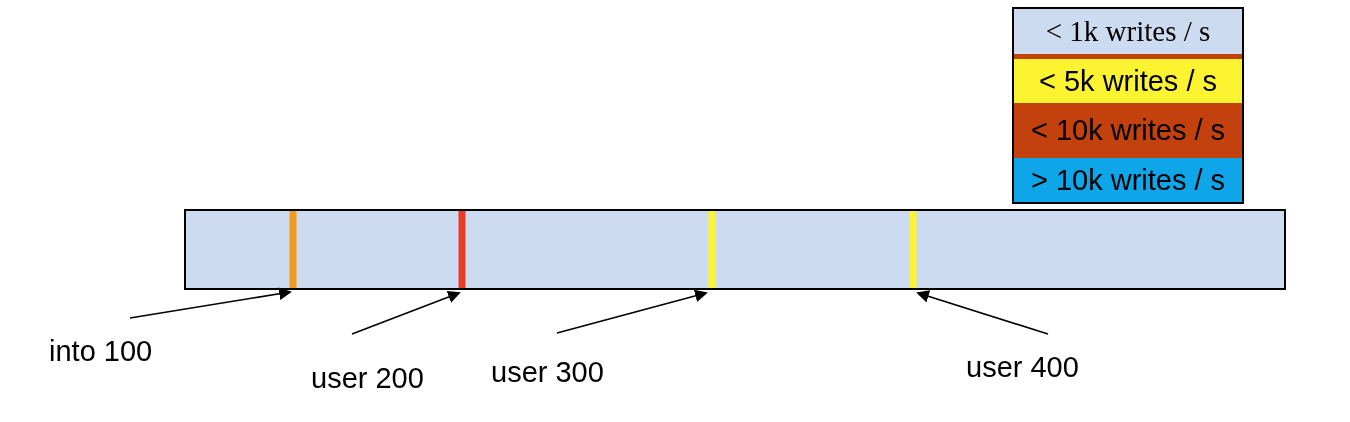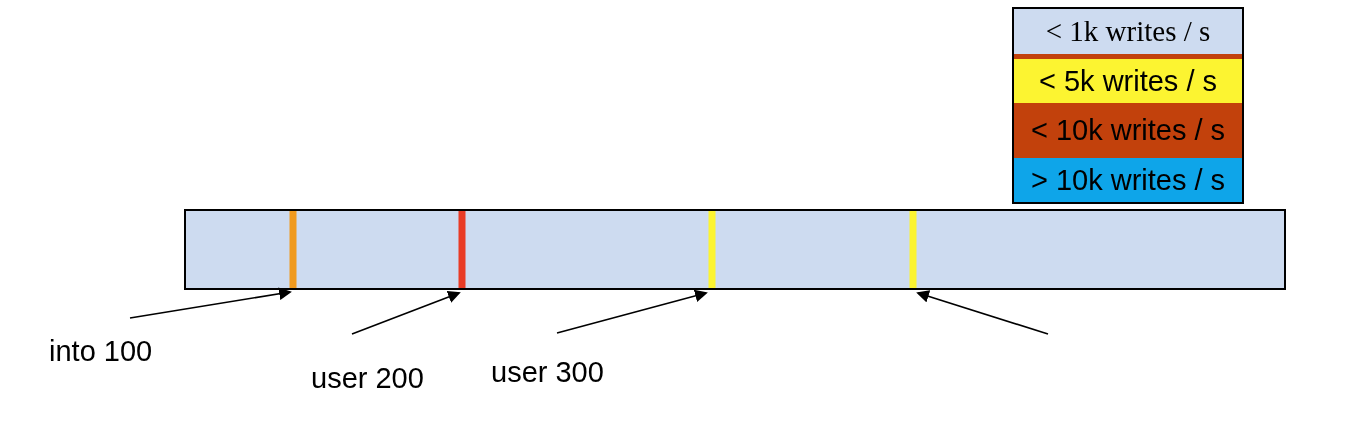--- a/index.html
+++ b/index.html
@@ -104,14 +104,15 @@
     </defs>
     <line x1="130" y1="318" x2="290" y2="292" stroke="#000000" stroke-width="1.6" marker-end="url(#arrowhead)"></line>
     <line x1="352" y1="334" x2="459" y2="293" stroke="#000000" stroke-width="1.6" marker-end="url(#arrowhead)"></line>
     <line x1="557" y1="333" x2="706" y2="293" stroke="#000000" stroke-width="1.6" marker-end="url(#arrowhead)"></line>
     <line x1="1048" y1="334" x2="918" y2="293" stroke="#000000" stroke-width="1.6" marker-end="url(#arrowhead)"></line>
   </svg>
 
   <div class="user-label user-label-100">into 100</div>
   <div class="user-label user-label-200">user 200</div>
   <div class="user-label user-label-300">user 300</div>
+  <div class="user-label user-label-400">user 400</div>
 
 </div>
 
 </body></html>

